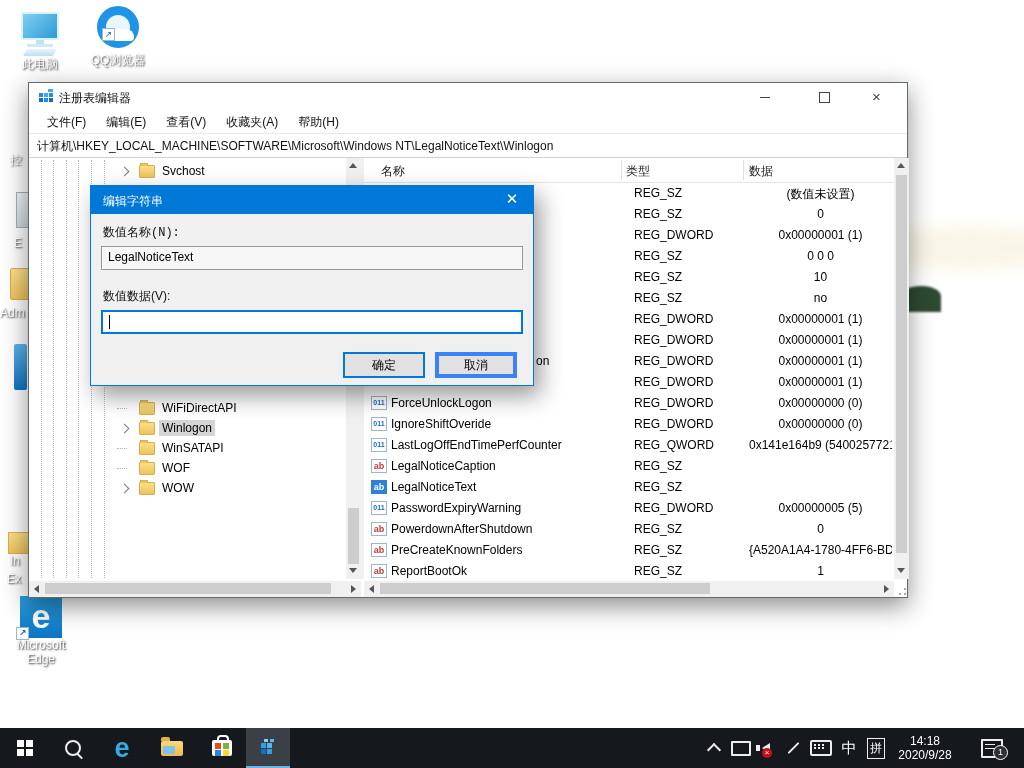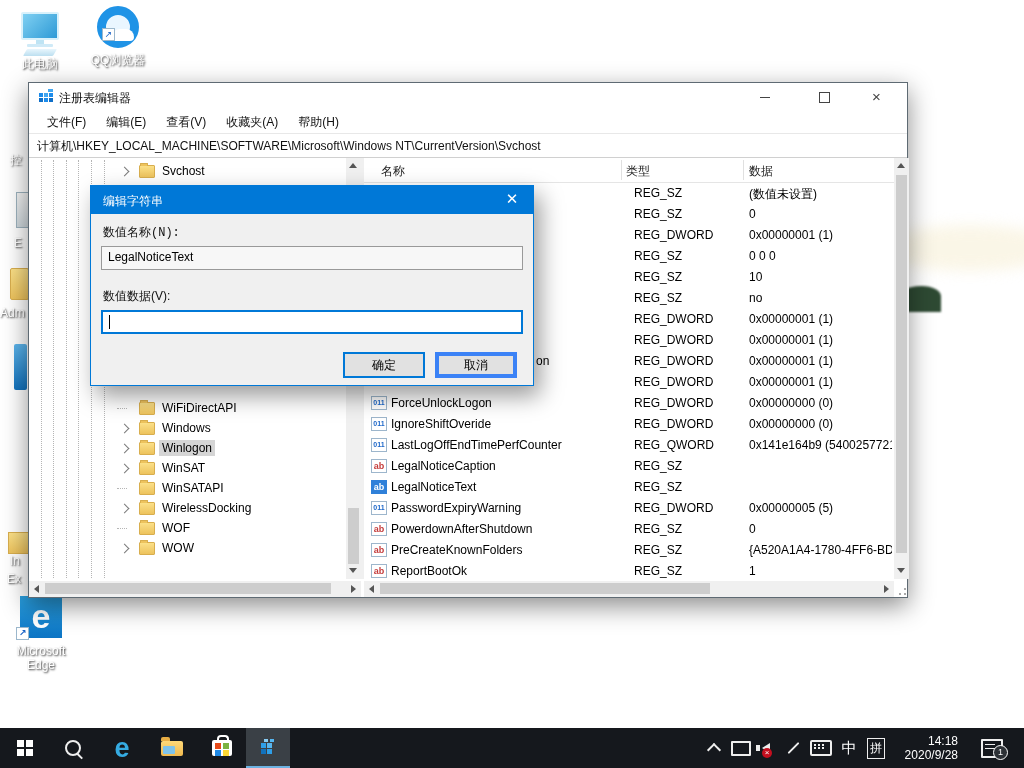--- a/index.html
+++ b/index.html
@@ -75,21 +75,21 @@
   .col-div{position:absolute;top:2px;width:1px;height:20px;background:#e0e0e0;}
   #reg-rows{position:absolute;left:0;top:25px;width:100%;}
   .reg-row{position:relative;height:21px;}
   .r-ic{position:absolute;left:7px;top:3px;width:16px;height:14px;box-sizing:border-box;font-weight:bold;text-align:center;}
   .r-ic.string{background:#fff;border:1px solid #9db6cc;color:#c43b3b;font-size:9px;line-height:12px;}
   .r-ic.string.sel{background:#2f80d9;border-color:#2f80d9;color:#fff;}
   .r-ic.dword{background:#fff;border:1px solid #9db6cc;color:#1a66c9;font-size:7px;line-height:12px;letter-spacing:0;}
   .r-name{position:absolute;left:27px;top:3px;white-space:nowrap;}
   .r-name.frag{left:172px;}
   .r-type{position:absolute;left:270px;top:3px;white-space:nowrap;}
-  .r-data{position:absolute;left:385px;top:3px;width:143px;white-space:nowrap;overflow:hidden;}
+  .r-data{position:absolute;left:385px;top:3px;width:143px;white-space:nowrap;overflow:hidden;text-align:center;}
 
   
   .sb{background:#f0f0f0;}
   .sb-thumb{position:absolute;background:#cdcdcd;}
   .sb-arrow{position:absolute;width:0;height:0;}
   .up{border-left:4px solid transparent;border-right:4px solid transparent;border-bottom:5px solid #555;}
   .down{border-left:4px solid transparent;border-right:4px solid transparent;border-top:5px solid #555;}
   .left{border-top:4px solid transparent;border-bottom:4px solid transparent;border-right:5px solid #555;}
   .right{border-top:4px solid transparent;border-bottom:4px solid transparent;border-left:5px solid #555;}
   #grip{left:867px;top:502px;width:12px;height:12px;}
@@ -132,21 +132,21 @@
   .spk{position:relative;width:0;height:0;border-top:5px solid transparent;border-bottom:5px solid transparent;border-right:8px solid #eee;}
   .spk:before{content:"";position:absolute;left:-6px;top:-3px;width:4px;height:6px;background:#eee;}
   .spk-x{position:absolute;right:8px;bottom:10px;width:10px;height:10px;background:#c50f1f;border-radius:50%;
          color:#fff;font-size:8px;line-height:10px;text-align:center;}
   .pen{width:15px;height:2px;background:#eee;transform:rotate(-45deg);border-radius:1px;}
   .kbd{width:18px;height:12px;border:2px solid #eee;border-radius:2px;position:relative;}
   .kbd:before{content:"";position:absolute;left:2px;top:2px;width:2px;height:2px;background:#eee;
      box-shadow:4px 0 #eee,8px 0 #eee,0 3px #eee,4px 3px #eee,8px 3px #eee;}
   .ime{font-size:15px;}
   .ime2{font-size:12px;border:1px solid #eee;padding:1px 2px;}
-  #tb-clock{left:892px;width:66px;text-align:right;color:#fff;font-size:12px;line-height:14px;padding-top:6px;box-sizing:border-box;}
+  #tb-clock{left:892px;width:66px;text-align:center;color:#fff;font-size:12px;line-height:14px;padding-top:6px;box-sizing:border-box;}
   .ac-box{position:relative;width:18px;height:15px;border:2px solid #eee;border-radius:1px;}
   .ac-box:before{content:"";position:absolute;left:2px;top:3px;width:10px;height:1.5px;background:#eee;box-shadow:0 4px #eee;}
   .ac-badge{position:absolute;right:-7px;bottom:-4px;width:13px;height:13px;border-radius:50%;background:#2d3136;
             border:1px solid #fff;color:#fff;font-size:9px;line-height:13px;text-align:center;}
 </style>
 </head>
 <body>
 
 <div id="wallpaper" class="abs"></div>
 <div class="abs cloud" style="left:-30px;top:18px;width:190px;height:60px;"></div>
@@ -178,21 +178,21 @@
     <div class="qq-cloud"></div>
     <div class="shortcut-badge">↗</div>
   </div>
   <div class="d-label" style="margin-top:4px;">QQ浏览器</div>
 </div>
 
 <div id="icon-edge-desktop" class="abs">
   <div class="edge-tile">e
     <div class="shortcut-badge">↗</div>
   </div>
-  <div class="d-label" style="margin-top:6px;">Microsoft</div>
+  <div class="d-label" style="margin-top:0;">Microsoft</div>
   <div class="d-label">Edge</div>
 </div>
 
 <div class="abs frag-label" style="left:10px;top:152px;">控</div>
 <div class="abs" style="left:16px;top:192px;width:11px;height:34px;background:linear-gradient(#f4f4f4,#cfd8dd);border:1px solid #9db3bf;"></div>
 <div class="abs frag-label" style="left:14px;top:236px;">E</div>
 <div class="abs" style="left:10px;top:268px;width:17px;height:30px;background:linear-gradient(#fbe088,#edc35d);border:1px solid #d8ae4e;border-radius:2px;"></div>
 <div class="abs frag-label" style="left:0px;top:306px;">Adm</div>
 <div class="abs" style="left:14px;top:344px;width:13px;height:46px;background:linear-gradient(#5db5ec,#1272bd);border-radius:2px;"></div>
 <div class="abs" style="left:8px;top:532px;width:19px;height:20px;background:linear-gradient(#fbe088,#edc35d);border:1px solid #d8ae4e;"></div>
@@ -217,21 +217,21 @@
   </div>
 
   <div id="menubar" class="abs">
     <span class="menu-item">文件(F)</span>
     <span class="menu-item">编辑(E)</span>
     <span class="menu-item">查看(V)</span>
     <span class="menu-item">收藏夹(A)</span>
     <span class="menu-item">帮助(H)</span>
   </div>
 
-  <div id="addressbar" class="abs">计算机\HKEY_LOCAL_MACHINE\SOFTWARE\Microsoft\Windows NT\CurrentVersion\Svchost</div>
+  <div id="addressbar" class="abs">计算机\HKEY_LOCAL_MACHINE\SOFTWARE\Microsoft\Windows NT\LegalNoticeText\Winlogon</div>
 
   <div id="treepane" class="abs">
     <div class="abs guide" style="left:12px;"></div>
     <div class="abs guide" style="left:24px;"></div>
     <div class="abs guide" style="left:37px;"></div>
     <div class="abs guide" style="left:49px;"></div>
     <div class="abs guide" style="left:62px;"></div>
     <div class="abs guide" style="left:75px;"></div>
     <div id="tree-top">
       <div class="tree-row">
@@ -239,44 +239,29 @@
         <span class="folder-ic"></span>
         <span class="t-label">Svchost</span>
       </div>
     </div>
     <div id="tree-items">
         <div class="tree-row">
           <span class="t-arrow dots"></span>
           <span class="folder-ic"></span>
           <span class="t-label">WiFiDirectAPI</span>
         </div>
-        <div class="tree-row">
-          <span class="t-arrow"></span>
-          <span class="folder-ic"></span>
-          <span class="t-label">Windows</span>
-        </div>
         <div class="tree-row sel">
           <span class="t-arrow"></span>
           <span class="folder-ic"></span>
           <span class="t-label">Winlogon</span>
         </div>
         <div class="tree-row">
-          <span class="t-arrow"></span>
-          <span class="folder-ic"></span>
-          <span class="t-label">WinSAT</span>
-        </div>
-        <div class="tree-row">
           <span class="t-arrow dots"></span>
           <span class="folder-ic"></span>
           <span class="t-label">WinSATAPI</span>
-        </div>
-        <div class="tree-row">
-          <span class="t-arrow"></span>
-          <span class="folder-ic"></span>
-          <span class="t-label">WirelessDocking</span>
         </div>
         <div class="tree-row">
           <span class="t-arrow dots"></span>
           <span class="folder-ic"></span>
           <span class="t-label">WOF</span>
         </div>
         <div class="tree-row">
           <span class="t-arrow"></span>
           <span class="folder-ic"></span>
           <span class="t-label">WOW</span>

